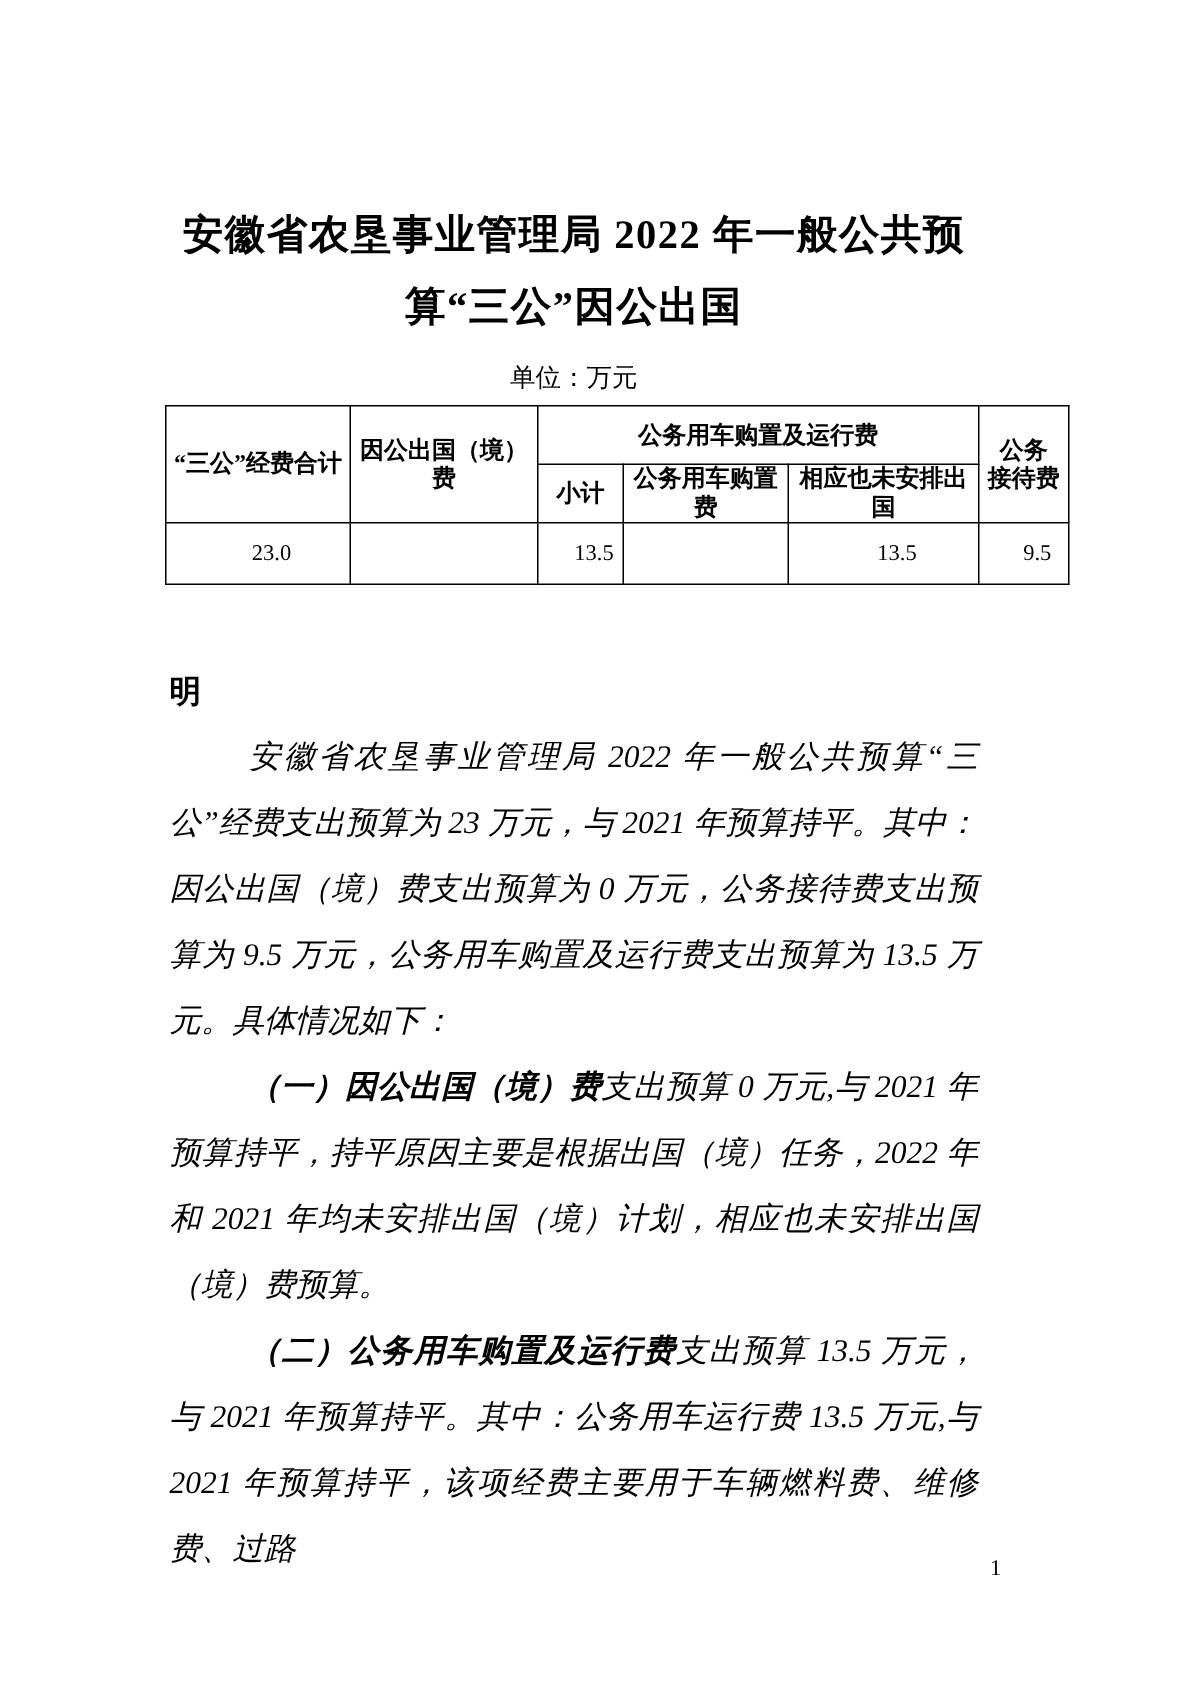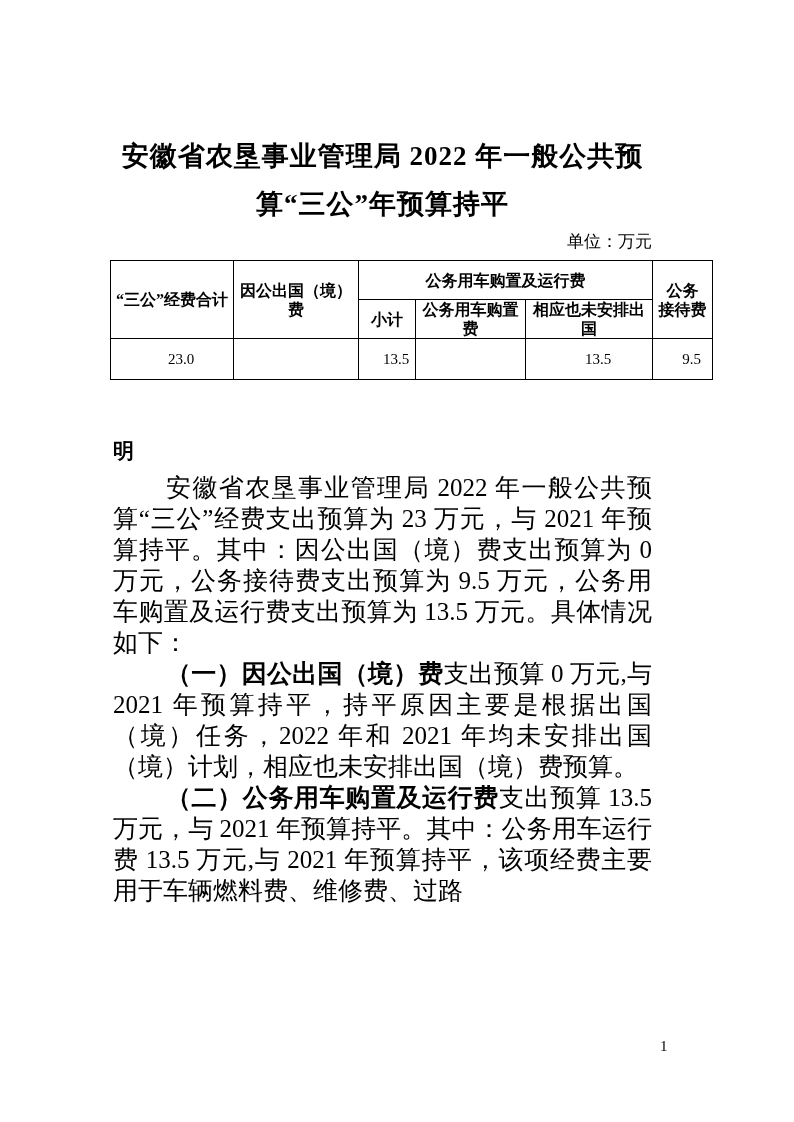--- a/index.html
+++ b/index.html
@@ -27,23 +27,23 @@
   }
   .section1-heading {
     margin-top: 20px;
     font-size: 21px;
     font-weight: bold;
     text-align: center;
     line-height: 34px;
   }
   .unit-label {
     font-size: 17px;
-    text-align: right;
+    text-align: center;
     line-height: 20px;
-    margin-top: 4px;
+    margin-top: 14px;
   }
   table.budget-table {
     border-collapse: collapse;
     table-layout: fixed;
     width: 602px;
     margin-left: -3px;
     margin-top: 8px;
   }
   table.budget-table td {
     border: 1px solid #000000;
@@ -65,42 +65,43 @@
   }
   .section2-heading {
     margin-top: 50px;
     font-size: 21px;
     font-weight: bold;
     line-height: 42px;
   }
   .section2-heading .indent-line { text-indent: 53px; }
   .body-para {
     margin: 0;
-    font-size: 25px;
-    line-height: 31px;
+    font-size: 21px;
+    line-height: 44px;
     text-align: justify;
     text-indent: 53px;
+    font-style: italic;
   }
   .body-para .lead { font-weight: bold; }
   .page-number {
     position: absolute;
     left: 660px;
     top: 1036px;
     font-size: 15px;
     line-height: 20px;
   }
 </style>
 </head>
 <body>
 
 <div class="page">
 
   <div class="doc-title">
     <div>安徽省农垦事业管理局 2022 年一般公共预</div>
-    <div>算“三公”年预算持平</div>
+    <div>算“三公”因公出国</div>
   </div>
 
 
   <div class="unit-label">单位：万元</div>
 
   <table class="budget-table">
     <colgroup>
       <col style="width:123px">
       <col style="width:125px">
       <col style="width:57px">

